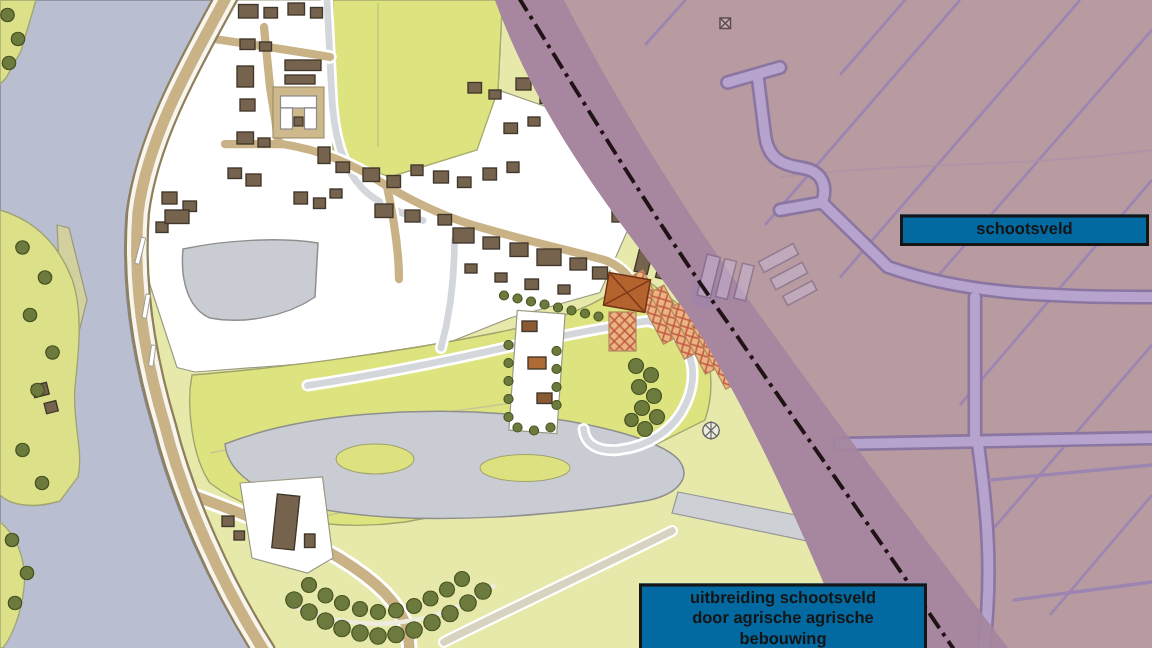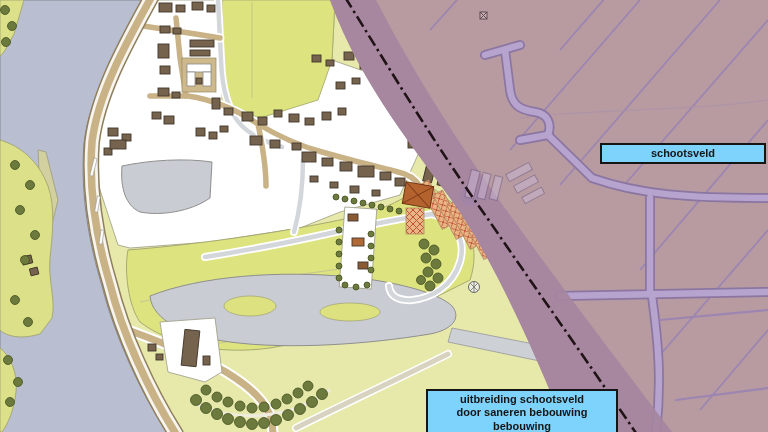--- a/index.html
+++ b/index.html
@@ -1,19 +1,19 @@
 <!DOCTYPE html>
 <html><head>
 <meta charset="utf-8">
 <style>
   html,body{margin:0;padding:0;background:#222;}
   #stage{position:relative;width:768px;height:432px;overflow:hidden;
          font-family:"Liberation Sans", sans-serif;background:#e8eaae;}
   #stage svg{position:absolute;left:0;top:0;}
-  .map-label{position:absolute;background:#7dd3fc;border:2px solid #151515;
+  .map-label{position:absolute;background:#0369a1;border:2px solid #151515;
              color:#151515;font-weight:bold;font-size:11px;line-height:1.22;
              text-align:center;padding:2px 4px;box-sizing:border-box;}
   #label-schootsveld{left:600px;top:143px;width:166px;}
   #label-uitbreiding{left:383px;top:389px;width:192px;margin-left:43px;}
 </style>
 </head>
 <body>
 
 <div id="stage">
 <svg width="768" height="432" viewBox="0 0 768 432">
@@ -336,15 +336,15 @@
     <circle cx="474" cy="287" r="5.5"></circle>
     <path d="M470,283 L478,291 M478,283 L470,291 M474,281 L474,293" fill="none" stroke-width="0.8"></path>
   </g>
 </svg>
 
 <div class="map-label" id="label-schootsveld">
   <div>schootsveld</div>
 </div>
 <div class="map-label" id="label-uitbreiding">
   <div>uitbreiding schootsveld</div>
-  <div>door saneren bebouwing bebouwing</div>
+  <div>door agrische agrische bebouwing</div>
 </div>
 </div>
 
 </body></html>

